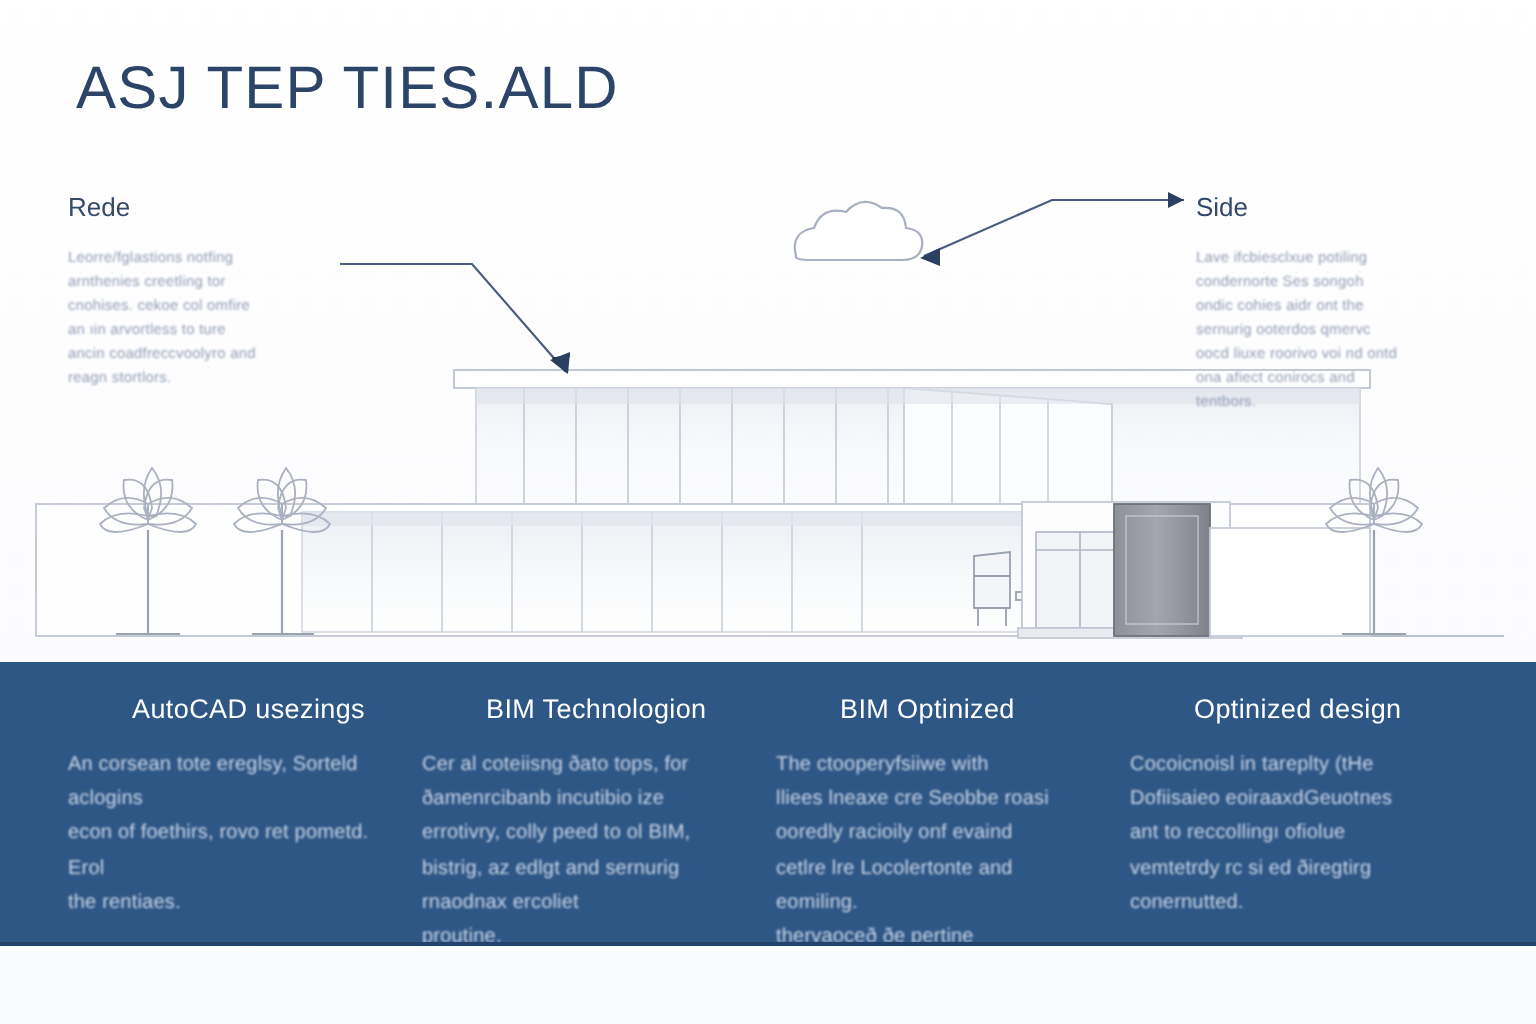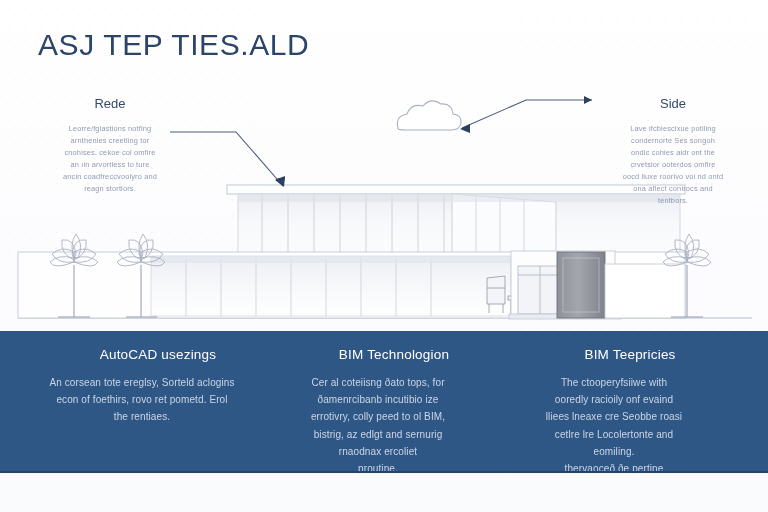--- a/index.html
+++ b/index.html
@@ -8,21 +8,20 @@
     padding: 0;
     background: #ffffff;
   }
   #slide {
     position: relative;
     width: 768px;
     height: 512px;
     overflow: hidden;
     background: #fdfdfe;
     font-family: "Liberation Sans", sans-serif;
-    text-align: center;
     -webkit-font-smoothing: antialiased;
   }
 
   
   .paper-tint {
     position: absolute;
     inset: 0;
     background:
       linear-gradient(180deg, #ffffff 0%, #fcfcfe 55%, #fafbfd 100%);
     pointer-events: none;
@@ -317,21 +316,21 @@
       <div>reagn stortlors.</div>
     </div>
   </div>
 
   <div class="callout callout-right">
     <div class="callout-title">Side</div>
     <div class="callout-body">
       <div>Lave ifcbiesclxue potiling</div>
       <div>condernorte Ses songoh</div>
       <div>ondic cohies aidr ont the</div>
-      <div>crvetsior ooterdos omfire</div>
+      <div>sernurig ooterdos qmervc</div>
       <div>oocd liuxe roorivo voi nd ontd</div>
       <div>ona afiect conirocs and</div>
       <div>tentbors.</div>
     </div>
   </div>
 
   <div class="bar-top-edge"></div>
   <div class="bottom-bar">
 
     <div class="bar-col">
@@ -349,28 +348,38 @@
         <div>Cer al coteiisng ðato tops, for</div>
         <div>ðamenrcibanb  incutibio ize</div>
         <div>errotivry, colly peed to ol BIM,</div>
         <div>bistrig, az edlgt and sernurig</div>
         <div>rnaodnax ercoliet</div>
         <div>proutine.</div>
       </div>
     </div>
 
     <div class="bar-col">
-      <div class="col-title">BIM Teepricies</div>
+      <div class="col-title">BIM Optinized</div>
       <div class="col-body">
         <div>The ctooperyfsiiwe with</div>
+        <div>lliees lneaxe cre Seobbe roasi</div>
         <div>ooredly racioily onf evaind</div>
-        <div>lliees lneaxe cre Seobbe roasi</div>
         <div>cetlre lre Locolertonte and</div>
         <div>eomiling.</div>
         <div>thervaoceð ðe pertine</div>
       </div>
     </div>
 
+    <div class="bar-col">
+      <div class="col-title">Optinized design</div>
+      <div class="col-body">
+        <div>Cocoicnoisl in tareplty (tHe</div>
+        <div>Dofiisaieo eoiraaxdGeuotnes</div>
+        <div>ant to reccollingı ofiolue</div>
+        <div>vemtetrdy rc si ed ðirеgtirg</div>
+        <div>conernutted.</div>
+      </div>
+    </div>
 
   </div>
   <div class="bar-bottom-edge"></div>
 
 </div>
 
 </body></html>

